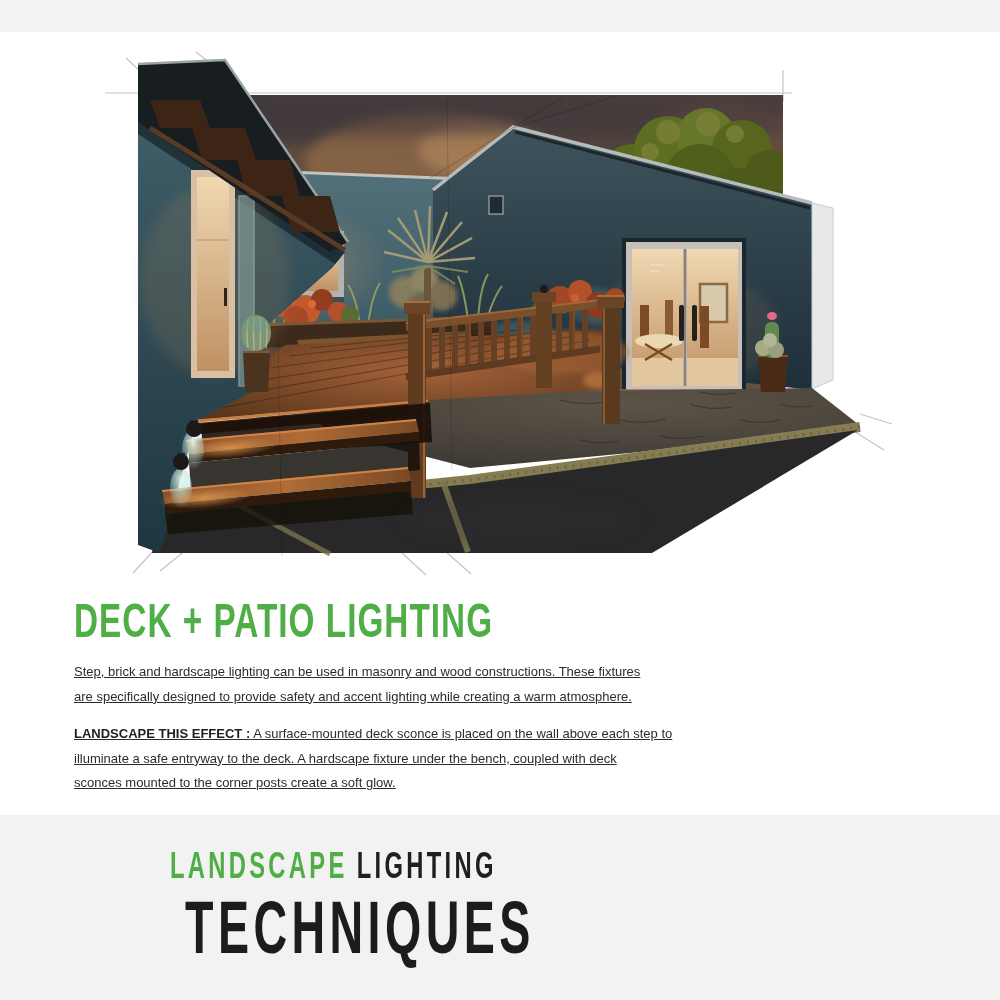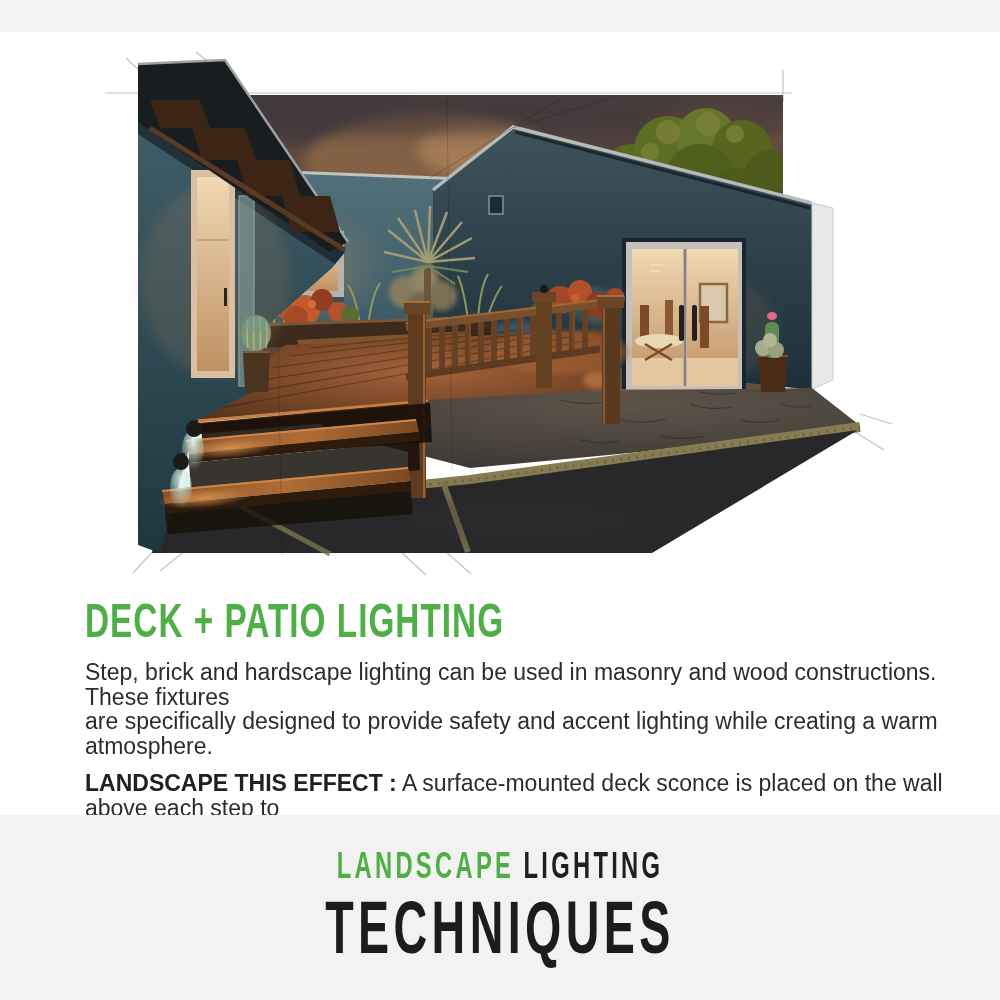--- a/index.html
+++ b/index.html
@@ -1,29 +1,29 @@
 <!DOCTYPE html>
 <html style="--accent: #4FAF46; --titled: #1D1C1B; --body: #2D2C2B; --band: #F2F2F2;"><head>
 <meta charset="utf-8">
 <style>
   html,body{margin:0;padding:0;background:#ffffff;}
   .page{position:relative;width:1000px;height:1000px;background:#ffffff;overflow:hidden;
         font-family:"Liberation Sans",sans-serif;}
   .top-band{position:absolute;left:0;top:0;width:1000px;height:32px;background:var(--band,#f2f2f2);}
   .hero{position:absolute;left:0;top:0;width:1000px;height:620px;margin:0;}
   .hero svg{display:block;}
-  .article{position:absolute;left:85px;top:596px;width:862px;}
+  .article{position:absolute;left:74px;top:596px;width:862px;}
   .article h1{margin:0 0 15px 0;font-size:49px;line-height:1.0;font-weight:700;
       color:var(--accent,#4FAF46);letter-spacing:1.5px;transform:scaleX(.68);transform-origin:left top;
       white-space:nowrap;}
-  .article p{margin:0 0 13px 0;font-size:23px;line-height:24.6px;color:var(--body,#2D2C2B);
-      white-space:pre-line;}
+  .article p{margin:0 0 13px 0;font-size:13px;line-height:24.6px;color:var(--body,#2D2C2B);
+      white-space:pre-line;text-decoration:underline;}
   .article p strong{font-weight:700;color:#232120;}
   .footer{position:absolute;left:0;top:815px;width:1000px;height:185px;background:var(--band,#f2f2f2);
-      text-align:center;}
+      }
   .brand-line1{margin-top:33px;font-size:36px;font-weight:700;letter-spacing:5px;line-height:1.0;
       transform:scaleX(.66);transform-origin:center top;white-space:nowrap;}
   .brand-line1 .green{color:var(--accent,#4FAF46);}
   .brand-line1 .dark{color:#1F1F1F;margin-left:14px;}
   .brand-line2{margin-top:7px;font-size:74px;font-weight:700;letter-spacing:7px;line-height:1.0;
       color:var(--titled,#1D1C1B);transform:scaleX(.63);transform-origin:center top;white-space:nowrap;}
 </style>
 </head>
 <body>
 

